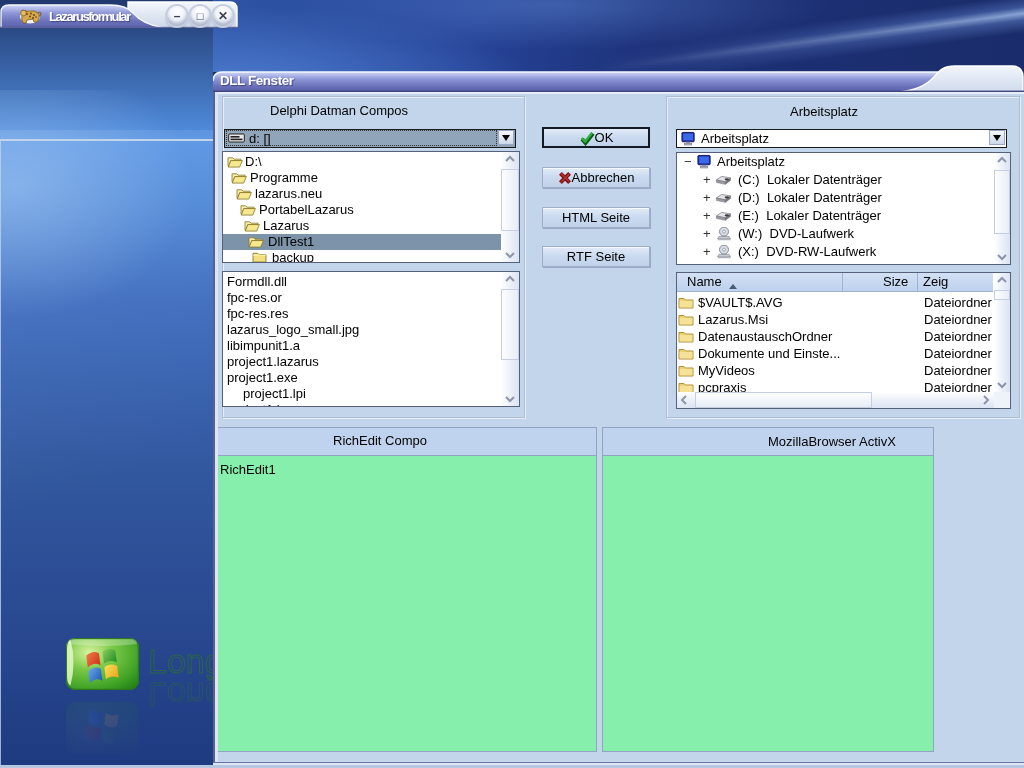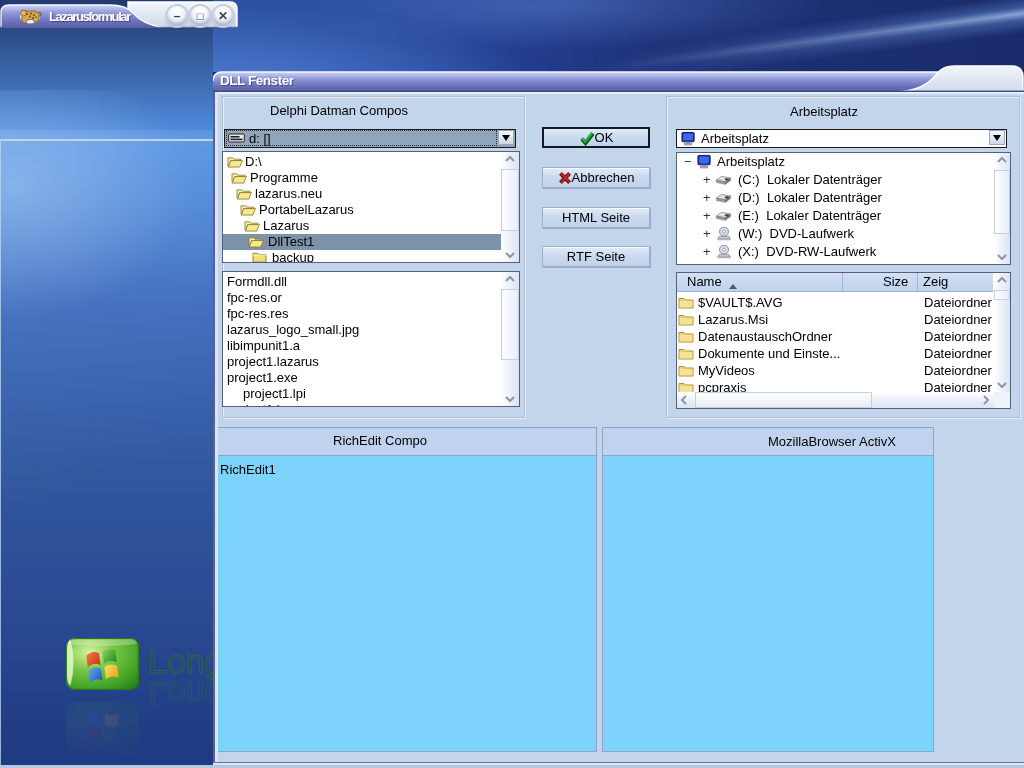--- a/index.html
+++ b/index.html
@@ -56,21 +56,21 @@
 .thh{position:absolute;top:0;height:100%;background:linear-gradient(180deg,#fdfeff,#e7edf7);border:1px solid #c6cfe2}
 .chev{position:absolute}
 
 .pbtn{position:absolute;left:329px;width:108px;height:21px;
  background:linear-gradient(180deg,#e2ebf8 0%,#c9d9ef 50%,#c0d2ea 100%);
  border:1px solid #9fadc9;box-shadow:inset 0 1px 0 #f6f9fd,1px 1px 0 rgba(90,104,152,.4);
  display:flex;align-items:center;justify-content:center;gap:0}
 #okbtn{border:2px solid #141a24;box-shadow:none}
 .row{position:absolute;white-space:pre}
 
-.bpanel{position:absolute;border:1px solid #92a4c4;background:#7dd3fc}
+.bpanel{position:absolute;border:1px solid #92a4c4;background:#86efac}
 .bhead{position:absolute;left:0;top:0;width:100%;height:28px;background:#c0d3ee;
  border-bottom:1px solid #92a4c4}
 
 .combo{position:absolute;height:19px;border:1px solid #1a1a1a;background:#fff}
 .cbtn{position:absolute;top:1px;width:16px;height:15px;
  background:linear-gradient(180deg,#f4f7fc,#cdd8ea);border:1px solid #9aa8c4;
  display:flex;align-items:center;justify-content:center}
 .cbtn:after{content:"";width:0;height:0;border:4.5px solid transparent;border-top:6px solid #000;margin-top:5px}
 </style></head>
 <body>

